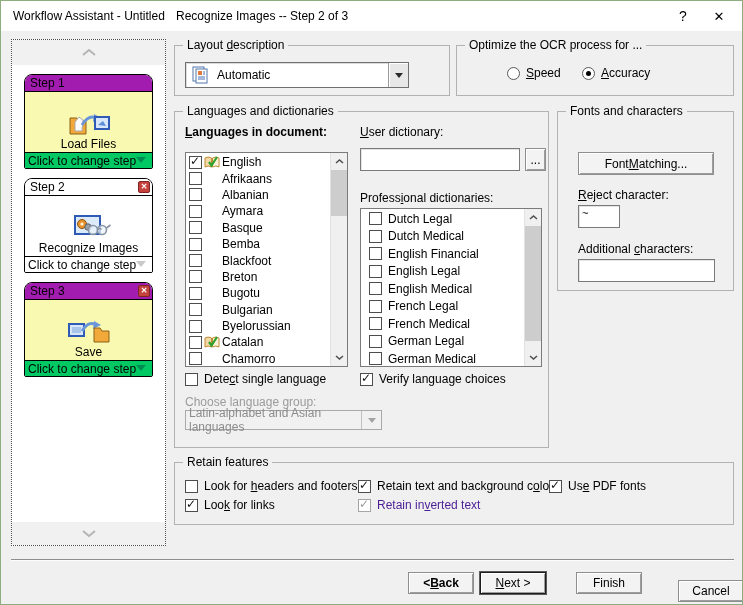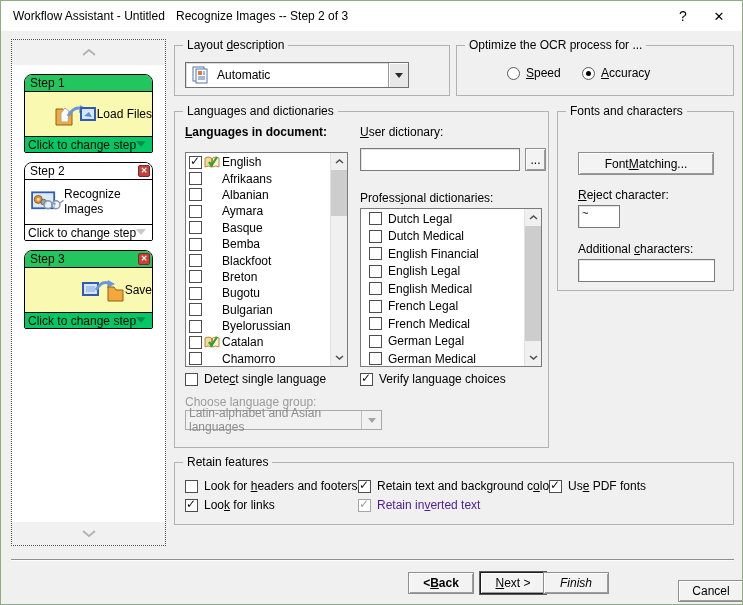--- a/index.html
+++ b/index.html
@@ -22,25 +22,25 @@
              background:#fff; border:1px dotted #4a4a4a; }
   .scroll-strip { position:absolute; left:0; width:153px; height:25px; background:#f1f1f1;
                   display:flex; align-items:center; justify-content:center; }
   .scroll-strip.top { top:0; }
   .scroll-strip.bottom { bottom:0; height:23px; }
   .steps { position:absolute; left:0; top:25px; width:153px; }
   .step { position:relative; width:129px; margin:9px auto 0 auto; border:1px solid #000;
           border-radius:8px 8px 2px 2px; overflow:hidden; background:#fff; }
   .step-header { position:relative; height:17px; line-height:17px; padding-left:5px;
                  border-bottom:1px solid #000; }
-  .step-body { height:44px; display:flex; flex-direction:row; align-items:center; justify-content:flex-end; }
+  .step-body { height:60px; display:flex; flex-direction:column; align-items:center; justify-content:flex-end; }
   .step-label { line-height:15px; }
   .step-footer { position:relative; height:16px; line-height:16px; padding-left:3px;
                  border-top:1px solid #000; }
-  .step.inactive .step-header { background:#22c55e; }
+  .step.inactive .step-header { background:#a21caf; }
   .step.inactive .step-body   { background:#f9f9b2; }
   .step.inactive .step-footer { background:#00c964; }
   .step.active .step-header, .step.active .step-body, .step.active .step-footer { background:#fff; }
   .step-close { position:absolute; right:2px; top:2px; width:12px; height:12px; background:#c5413c;
                 border:1px solid #7e2724; border-radius:2px; color:#fff; font-size:8px; font-weight:bold;
                 display:flex; align-items:center; justify-content:center; line-height:1; }
   .footer-arrow { position:absolute; right:6px; top:6px; width:0; height:0;
                   border-left:5px solid transparent; border-right:5px solid transparent;
                   border-top:6px solid #008c50; }
   .footer-arrow.gray { border-top-color:#c9c9c9; }
@@ -421,16 +421,16 @@
     </div>
     <div class="cbrow disabled" style="left:183px; top:35px;">
       <span class="cb disabled on"></span>
       <span>Retain in<u>v</u>erted text</span>
     </div>
   </div>
 
   <div class="divider"></div>
   <div class="btn nav-btn" style="left:407px;font-weight:bold;">&lt; <u>B</u>ack</div>
   <div class="btn nav-btn default" style="left:479px;"><u>N</u>ext &gt;</div>
-  <div class="btn nav-btn" style="left:542px;font-style:italic;">Finish</div>
+  <div class="btn nav-btn" style="left:575px;">Finish</div>
   <div class="btn nav-btn" style="left:677px;margin-top:8px;">Cancel</div>
 
 </div>
 
 </body></html>

